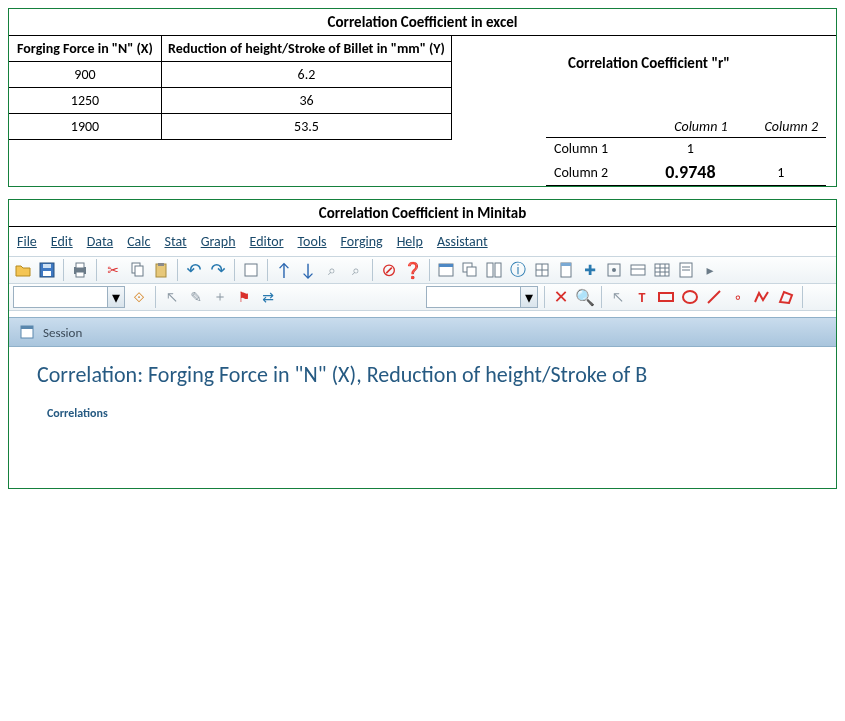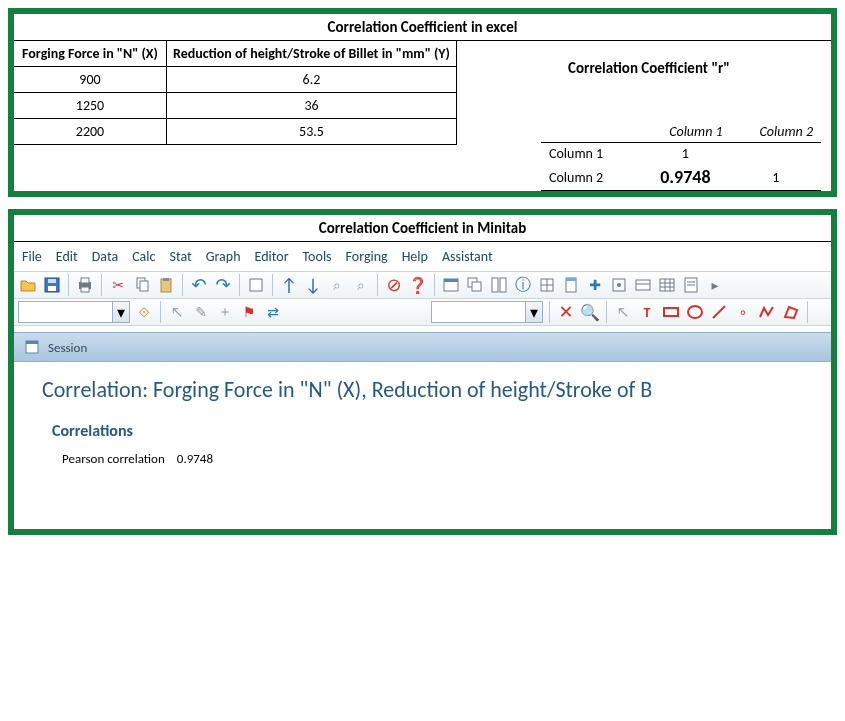--- a/index.html
+++ b/index.html
@@ -1,50 +1,50 @@
 <!DOCTYPE html>
 <html><head>
 <meta charset="utf-8">
 <style>
   html,body{margin:0;padding:0;background:#fff;font-family:"Calibri","Segoe UI",Arial,sans-serif;color:#000;}
   body{padding:8px;width:845px;box-sizing:border-box;}
-  .panel{border:6px solid #15803d;margin-bottom:12px;}
+  .panel{border:1px solid #15803d;margin-bottom:12px;}
   .panel-title{font-weight:700;text-align:center;font-size:15px;padding:4px 0;border-bottom:1px solid #000;}
   
   .excel-body{display:flex;align-items:flex-start;}
   table.data{border-collapse:collapse;font-size:14px;}
   table.data th,table.data td{border:1px solid #000;text-align:center;padding:4px 6px;min-width:140px;}
   table.data th{font-weight:700;}
   table.data th,table.data td{border-top:none;}
   table.data th:first-child,table.data td:first-child{border-left:none;}
   .excel-right{flex:1;padding:0 10px 0 20px;}
   .r-title{font-weight:700;text-align:center;font-size:15px;margin:18px 0 6px 0;}
   .matrix{margin-left:auto;width:280px;font-size:14px;}
   .matrix table{border-collapse:collapse;width:100%;margin-top:44px;}
   .matrix th{font-style:italic;font-weight:400;text-align:right;padding:2px 8px;}
   .matrix td{text-align:center;padding:2px 8px;}
   .matrix .row-lbl{text-align:left;padding-right:14px;}
   .matrix .hdr-row th{border-bottom:1px solid #000;}
   .matrix .last-row td,.matrix .last-row th{border-bottom:1px solid #000;}
   .matrix .big{font-weight:800;font-size:18px;}
   
   .minitab-body{padding:0;}
-  .menubar{display:flex;gap:14px;padding:6px 8px;font-size:14px;color:#1b4a6b;}
+  .menubar{display:flex;gap:14px;padding:6px 8px;font-size:14px;color:#1b4a6b;text-decoration:underline;}
   .menubar span{cursor:default;}
   .toolbar{display:flex;align-items:center;gap:4px;padding:2px 4px;border-top:1px solid #c9d6df;border-bottom:1px solid #c9d6df;background:linear-gradient(#fdfefe,#eef3f6);}
   .toolbar2{display:flex;align-items:center;gap:4px;padding:2px 4px;border-bottom:1px solid #c9d6df;background:linear-gradient(#fdfefe,#eef3f6);}
   .tb-sep{width:1px;height:22px;background:#b7c7d3;margin:0 2px;}
   .ico{width:20px;height:20px;display:flex;align-items:center;justify-content:center;font-size:14px;color:#3a5a77;}
   .ico svg{display:block;}
   .dropdown-box{display:flex;align-items:center;border:1px solid #9bb0c1;background:#fff;height:20px;min-width:110px;}
   .dropdown-box .dd-btn{width:16px;height:100%;background:linear-gradient(#f3f7fa,#d9e4ec);border-left:1px solid #9bb0c1;display:flex;align-items:center;justify-content:center;margin-left:auto;}
   .session-hdr{background:linear-gradient(#c9dced,#a9c5dd);border-top:1px solid #8fb0c9;border-bottom:1px solid #8fb0c9;padding:4px 8px;font-size:13px;color:#3b4a58;display:flex;align-items:center;gap:6px;margin-top:6px;}
   .session-body{padding:14px 20px 60px 28px;}
   .sess-title{color:#265a82;font-size:22px;margin:0 0 18px 0;font-weight:400;}
-  .sess-sub{color:#265a82;font-size:16px;font-weight:700;margin:0 0 8px 10px;}
+  .sess-sub{color:#265a82;font-size:12px;font-weight:700;margin:0 0 8px 10px;}
   .stats{font-size:13px;margin-left:18px;}
   .stats td{padding:1px 10px 1px 0;}
 </style>
 </head>
 <body>
 
 <div class="panel">
   <div class="panel-title">Correlation Coefficient in excel</div>
   <div class="excel-body">
     <table class="data">
@@ -55,21 +55,21 @@
       </tr>
       <tr>
             <td>900</td>
             <td>6.2</td>
           </tr>
       <tr>
             <td>1250</td>
             <td>36</td>
           </tr>
       <tr>
-            <td>2200</td>
+            <td>1900</td>
             <td>53.5</td>
           </tr>
     </tbody>
       </table>
     <div class="excel-right">
       <div class="r-title">Correlation Coefficient "r"</div>
       <div class="matrix">
         <table>
           <tbody>
               <tr class="hdr-row">
@@ -287,22 +287,18 @@
           </svg>
         </span>
       <span>Session</span>
     </div>
 
     <div class="session-body">
       <h2 class="sess-title">Correlation: Forging Force in "N" (X), Reduction of height/Stroke of B</h2>
       <div class="sess-sub">Correlations</div>
       <table class="stats">
         <tbody>
-            <tr>
-          <td>Pearson correlation</td>
-          <td>0.9748</td>
-        </tr>
       </tbody>
         </table>
     </div>
 
   </div>
 </div>
 
 </body></html>

